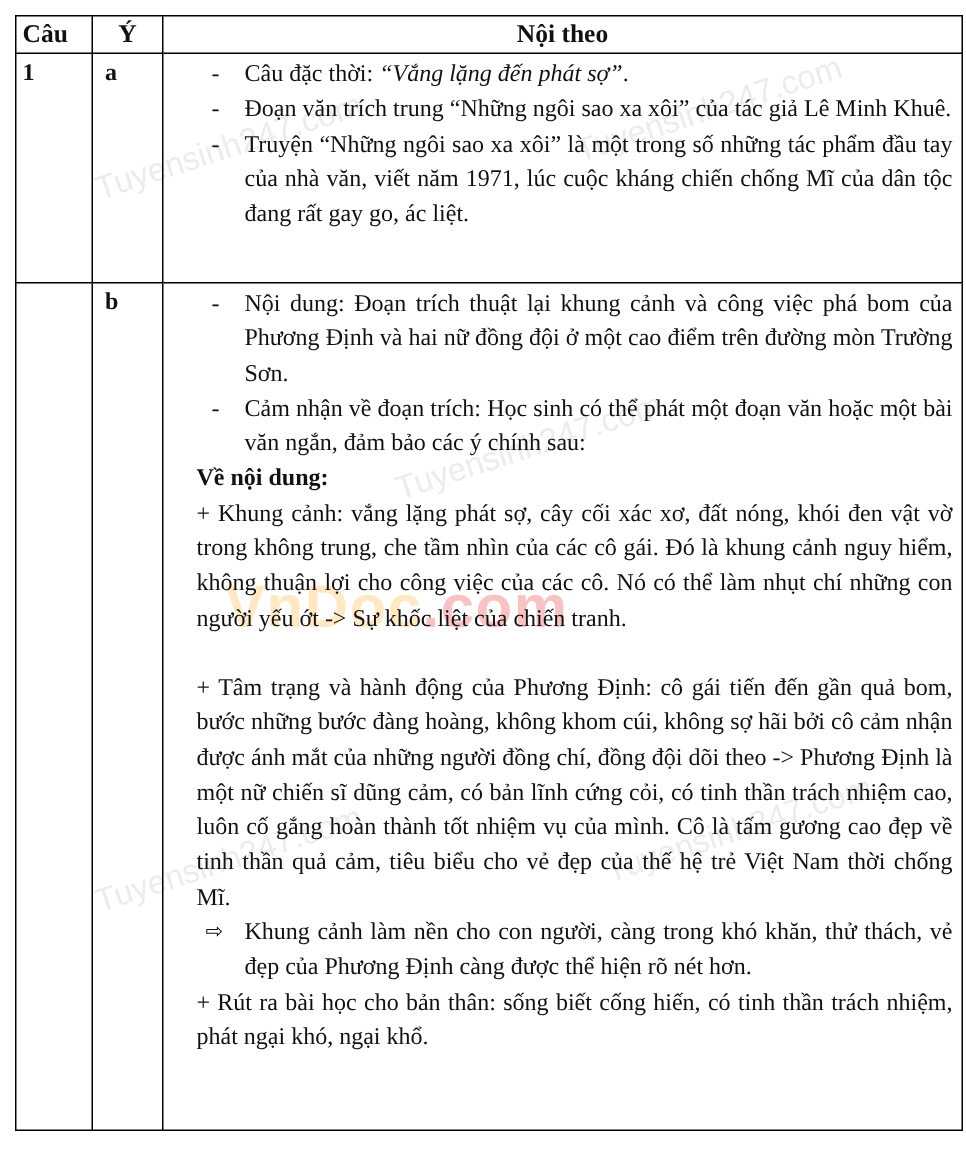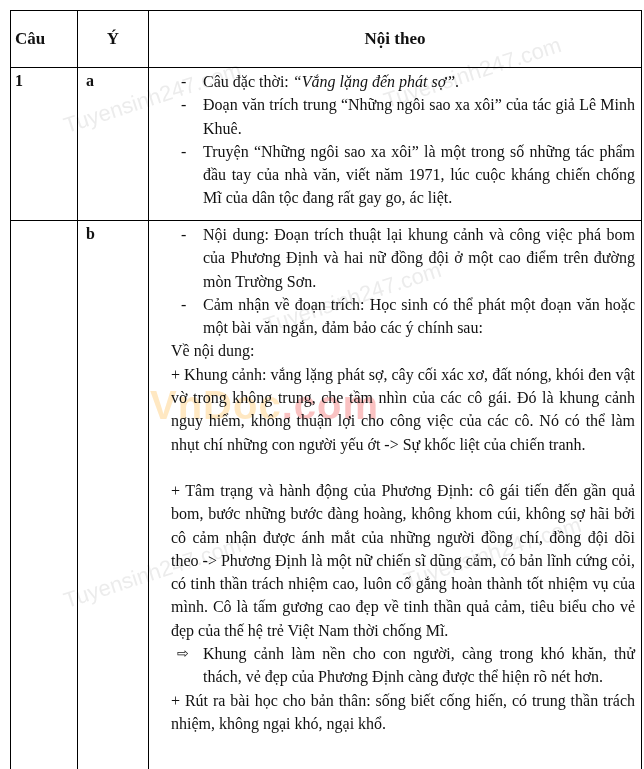--- a/index.html
+++ b/index.html
@@ -1,29 +1,29 @@
 <!DOCTYPE html>
 <html><head>
 <meta charset="utf-8">
 <style>
   html, body { margin:0; padding:0; background:#ffffff; }
   body { width:644px; height:769px; position:relative; overflow:hidden;
          font-family:"Liberation Serif", serif; color:#111; }
   .table { position:absolute; left:10px; top:10px; width:632px; border-collapse:collapse; }
-  .table td, .table th { border:1.5px solid #000; vertical-align:top; padding:16px; }
+  .table td, .table th { border:1.5px solid #000; vertical-align:top; padding:0; }
   .table th { font-weight:bold; font-size:17px; height:24px; line-height:24px; text-align:center; }
   .c1 { width:46px; } .c2 { width:38px; }
   .table th.c1 { text-align:left; padding-left:4px; }
   .cellnum { font-weight:bold; font-size:16px; padding:2px 0 0 4px !important; line-height:22px; }
   .cellnum.c2 { padding-left:8px !important; }
   .content { font-size:16px; line-height:23.3px; padding:2px 6px 4px 22px !important; text-align:justify; }
   .dash-item { position:relative; padding-left:32px; }
   .dash-item .dash { position:absolute; left:10px; top:0; }
   .plain { padding-left:0; }
-  .bold { font-weight:normal; }
+  .bold { font-weight:bold; }
   .arrow-item { position:relative; padding-left:32px; }
   .arrow-item .arrow { position:absolute; left:6px; top:0; font-size:14px; }
   .gap { height:23px; }
   .row-a td { height:146px; }
   .wm { position:absolute; pointer-events:none; font-family:"Liberation Sans", sans-serif; }
   .wm-gray { color:rgba(200,200,200,0.35); font-size:22px; transform:rotate(-18deg); }
   .wm-vndoc { font-size:40px; font-weight:bold; color:rgba(255,190,80,0.35); letter-spacing:1px; }
   .wm-vndoc .red { color:rgba(240,80,80,0.35); }
 </style>
 </head>
@@ -78,17 +78,17 @@
         <span>Cảm nhận về đoạn trích: Học sinh có thể phát một đoạn văn hoặc một bài văn ngắn, đảm bảo các ý chính sau:</span>
       </div>
       <div class="bold">Về nội dung:</div>
       <div class="plain">+ Khung cảnh: vắng lặng phát sợ, cây cối xác xơ, đất nóng, khói đen vật vờ trong không trung, che tầm nhìn của các cô gái. Đó là khung cảnh nguy hiểm, không thuận lợi cho công việc của các cô. Nó có thể làm nhụt chí những con người yếu ớt -&gt; Sự khốc liệt của chiến tranh.</div>
       <div class="gap"></div>
       <div class="plain">+ Tâm trạng và hành động của Phương Định: cô gái tiến đến gần  quả bom, bước những bước đàng hoàng, không khom cúi, không sợ hãi bởi cô cảm nhận được ánh mắt của những người đồng chí, đồng đội dõi theo -&gt; Phương Định là một nữ chiến sĩ dũng cảm, có bản lĩnh cứng cỏi, có tinh thần trách nhiệm cao, luôn cố gắng hoàn thành tốt nhiệm vụ của mình. Cô là tấm gương cao đẹp về tinh thần quả cảm, tiêu biểu cho vẻ đẹp của thế hệ trẻ Việt Nam thời chống Mĩ.</div>
       <div class="arrow-item">
         <span class="arrow">⇨</span>
         <span>Khung cảnh làm nền cho con người, càng trong khó khăn, thử thách, vẻ đẹp của Phương Định càng được thể hiện rõ nét hơn.</span>
       </div>
-      <div class="plain">+ Rút ra bài học cho bản thân: sống biết cống hiến, có trung thần trách nhiệm, không ngại khó, ngại khổ.</div>
+      <div class="plain">+ Rút ra bài học cho bản thân: sống biết cống hiến, có tinh thần trách nhiệm, phát ngại khó, ngại khổ.</div>
     </td>
   </tr>
 </tbody>
   </table>
 
 </body></html>

